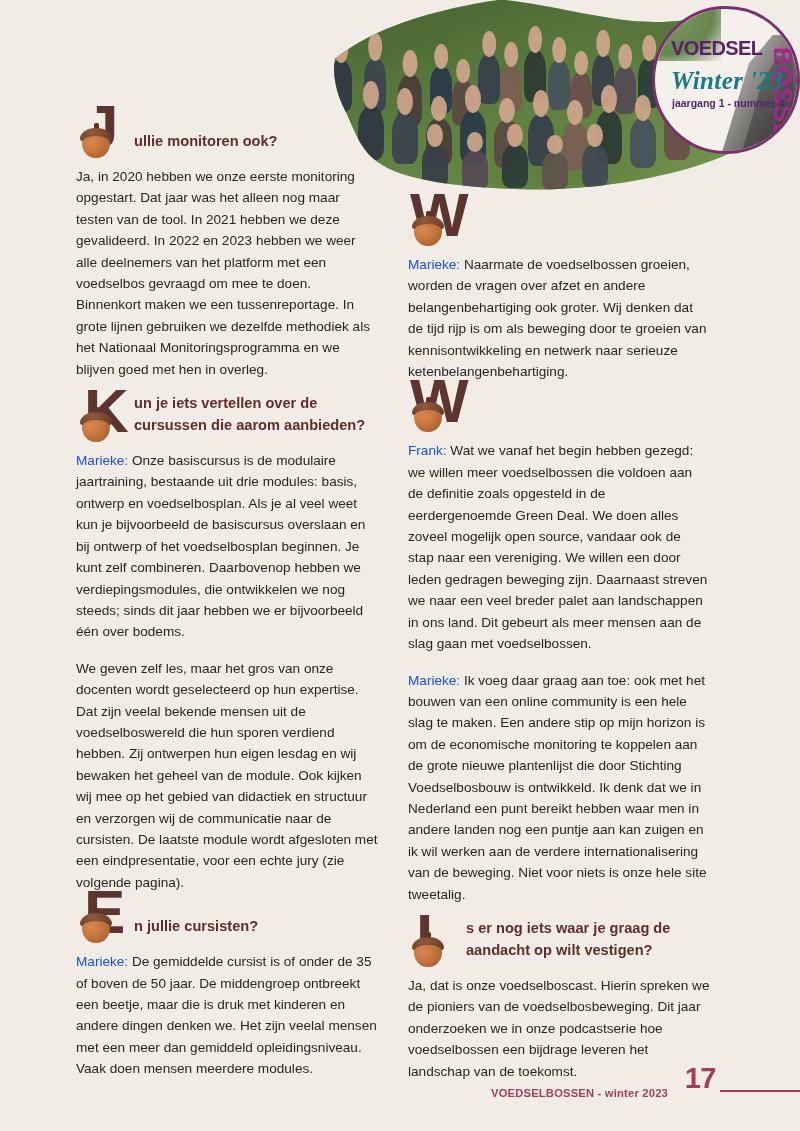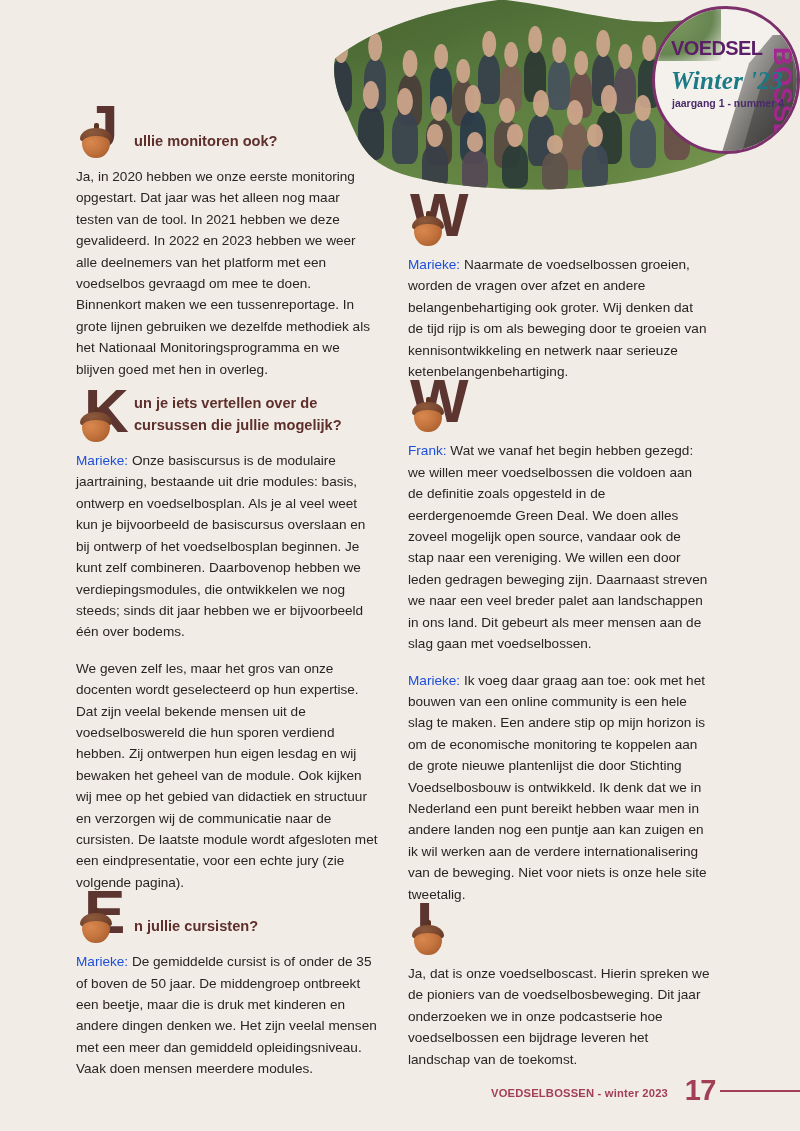--- a/index.html
+++ b/index.html
@@ -234,21 +234,21 @@
     right: 132px;
     bottom: 8px;
     font-size: 11.2px;
     font-weight: 700;
     letter-spacing: .2px;
     color: #a33f55;
   }
   #footer-page {
     position: absolute;
     right: 84px;
-    bottom: 0px;
+    bottom: 12px;
     font-size: 29px;
     font-weight: 800;
     color: #a33f55;
     letter-spacing: -.5px;
   }
   #footer-rule {
     position: absolute;
     right: 0;
     bottom: 15px;
     width: 80px;
@@ -321,21 +321,21 @@
         <p class="body"><span>Ja, in 2020 hebben we onze eerste monitoring opgestart. Dat jaar was het alleen nog maar testen van de tool. In 2021 hebben we deze gevalideerd. In 2022 en 2023 hebben we weer alle deelnemers van het platform met een voedselbos gevraagd om mee te doen. Binnenkort maken we een tussenreportage. In grote lijnen gebruiken we dezelfde methodiek als het Nationaal Monitoringsprogramma en we blijven goed met hen in overleg.</span></p>
       </div>
       <div class="qa">
         <div class="qheading multi">
           <span class="acorn">
             <span class="stem"></span>
             <span class="cap"></span>
             <span class="nut"></span>
           </span>
           <span class="dropcap">K</span>
-          <span>un je iets vertellen over de cursussen die jullie mogelijk?</span>
+          <span>un je iets vertellen over de cursussen die aarom aanbieden?</span>
         </div>
         <p class="body"><span class="speaker">Marieke:</span><span> Onze basiscursus is de modulaire jaartraining, bestaande uit drie modules: basis, ontwerp en voedselbosplan. Als je al veel weet kun je bijvoorbeeld de basiscursus overslaan en bij ontwerp of het voedselbosplan beginnen. Je kunt zelf combineren. Daarbovenop hebben we verdiepingsmodules, die ontwikkelen we nog steeds; sinds dit jaar hebben we er bijvoorbeeld één over bodems.</span></p>
         <p class="body"><span>We geven zelf les, maar het gros van onze docenten wordt geselecteerd op hun expertise. Dat zijn veelal bekende mensen uit de voedselboswereld die hun sporen verdiend hebben. Zij ontwerpen hun eigen lesdag en wij bewaken het geheel van de module. Ook kijken wij mee op het gebied van didactiek en structuur en verzorgen wij de communicatie naar de cursisten. De laatste module wordt afgesloten met een eindpresentatie, voor een echte jury (zie volgende pagina).</span></p>
       </div>
       <div class="qa">
         <div class="qheading">
           <span class="acorn">
             <span class="stem"></span>
             <span class="cap"></span>
             <span class="nut"></span>
@@ -372,20 +372,21 @@
         <p class="body"><span class="speaker">Marieke:</span><span> Ik voeg daar graag aan toe: ook met het bouwen van een online community is een hele slag te maken. Een andere stip op mijn horizon is om de economische monitoring te koppelen aan de grote nieuwe plantenlijst die door Stichting Voedselbosbouw is ontwikkeld. Ik denk dat we in Nederland een punt bereikt hebben waar men in andere landen nog een puntje aan kan zuigen en ik wil werken aan de verdere internationalisering van de beweging. Niet voor niets is onze hele site tweetalig.</span></p>
       </div>
       <div class="qa">
         <div class="qheading multi">
           <span class="acorn">
             <span class="stem"></span>
             <span class="cap"></span>
             <span class="nut"></span>
           </span>
           <span class="dropcap">I</span>
+          <span>s er nog iets waar je graag de aandacht op wilt vestigen?</span>
         </div>
         <p class="body"><span>Ja, dat is onze voedselboscast. Hierin spreken we de pioniers van de voedselbosbeweging. Dit jaar onderzoeken we in onze podcastserie hoe voedselbossen een bijdrage leveren het landschap van de toekomst.</span></p>
       </div>
     </div>
 
   <div id="footer">
     <div id="footer-label">VOEDSELBOSSEN - winter 2023</div>
     <div id="footer-page">17</div>
     <div id="footer-rule"></div>
   </div>

